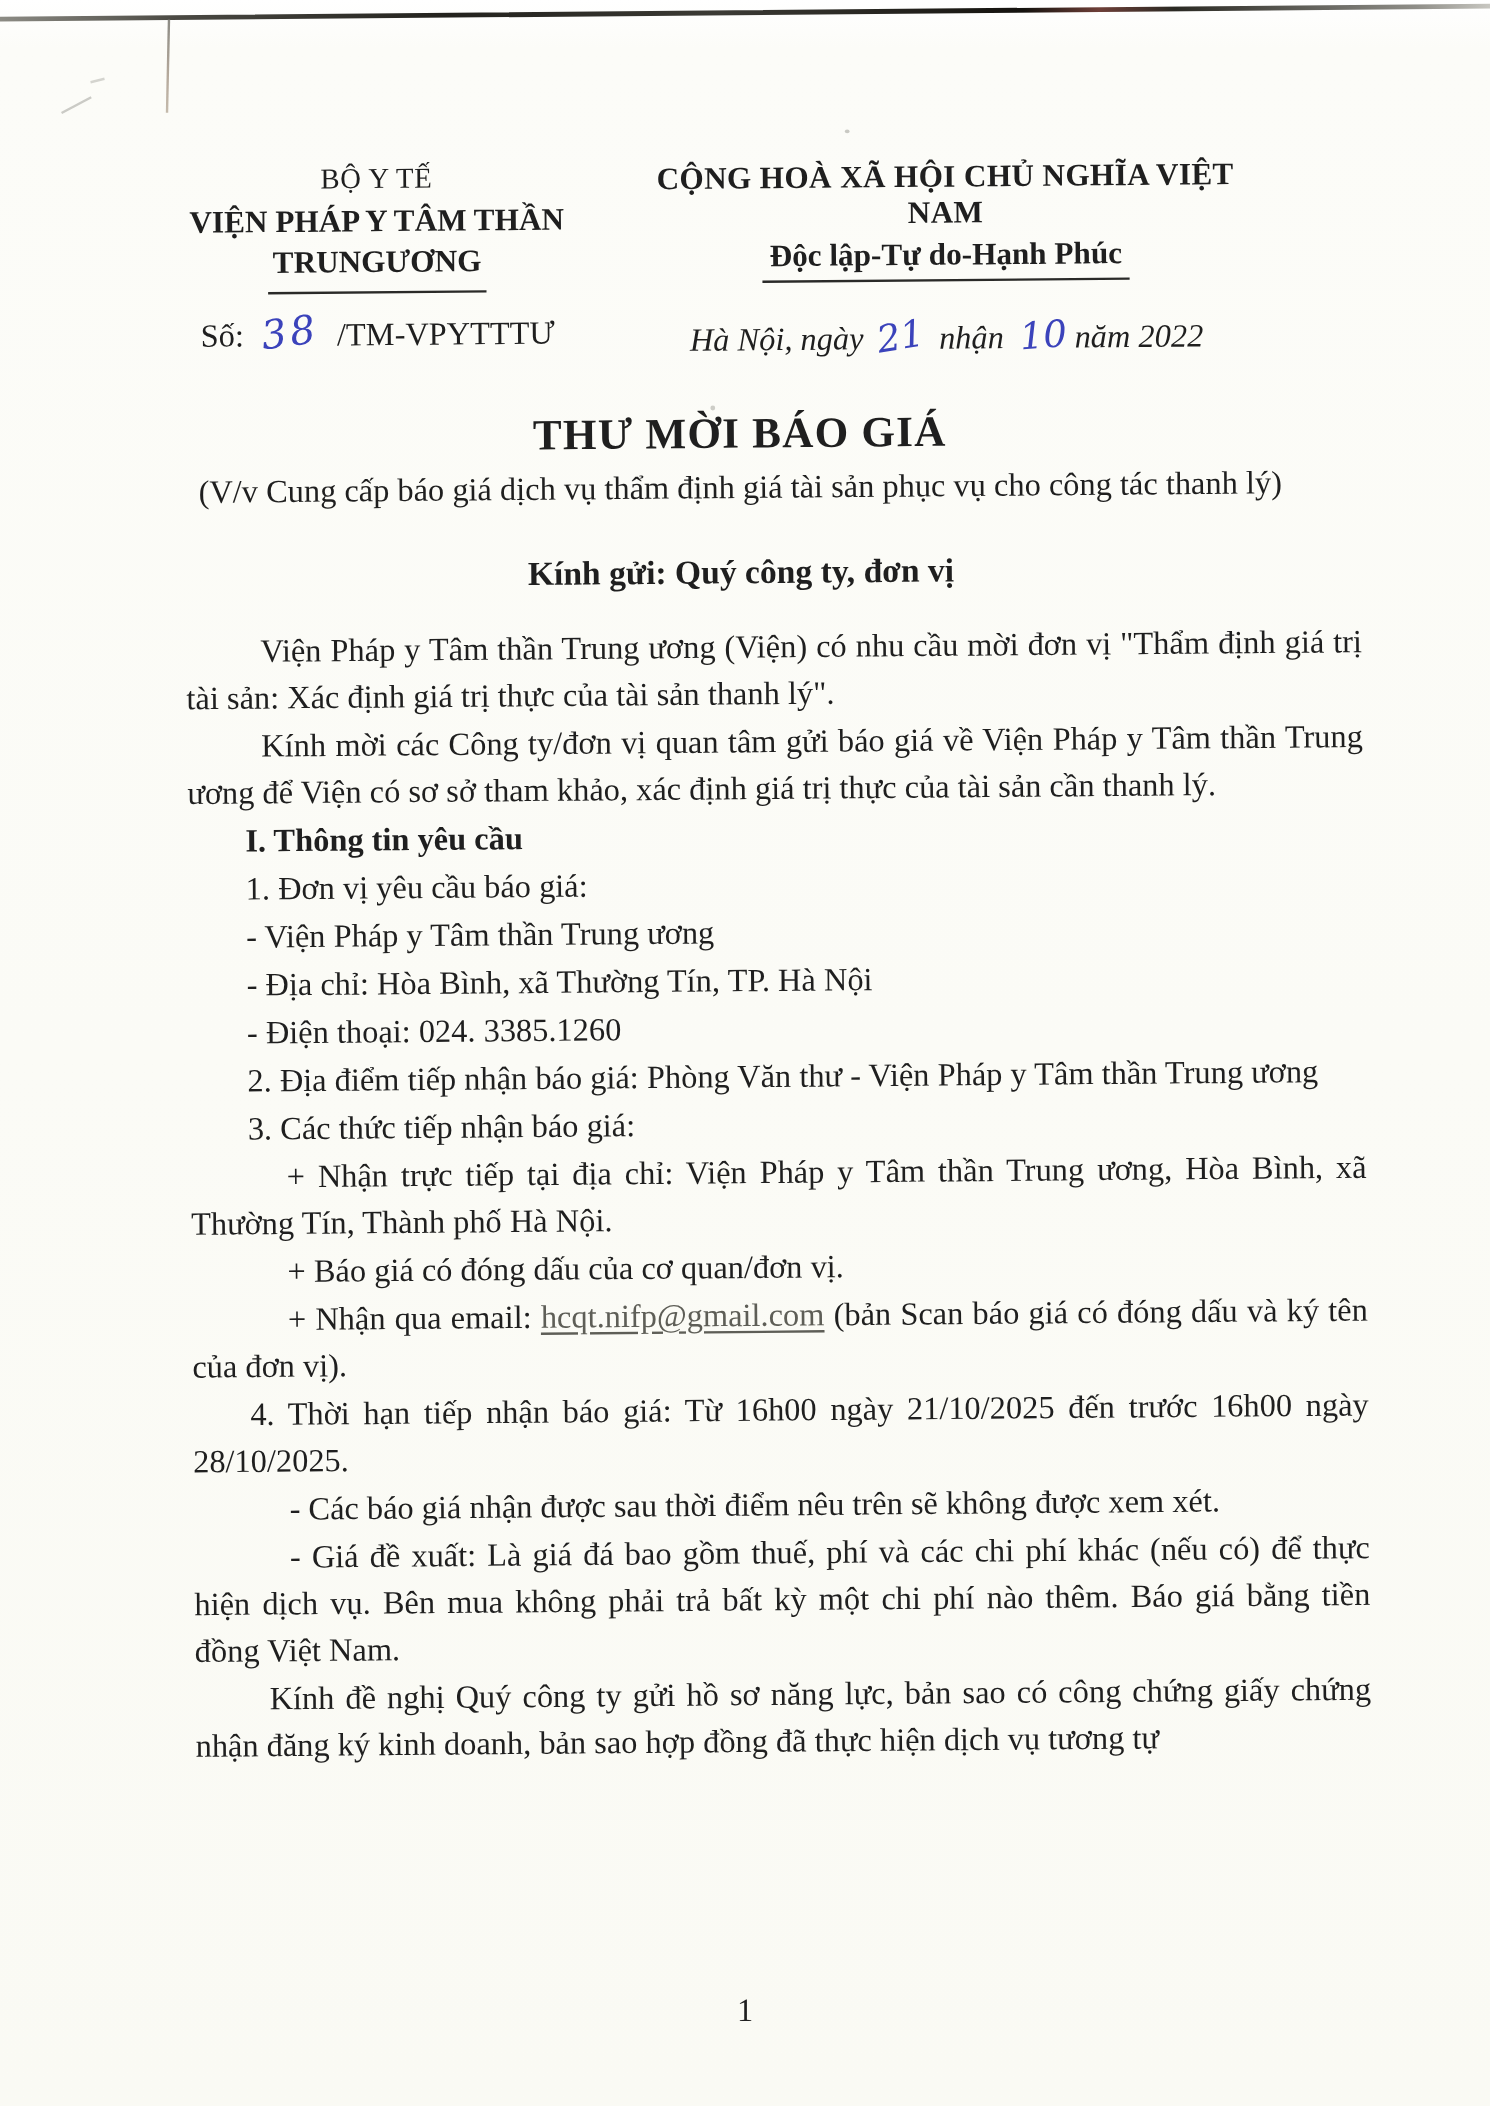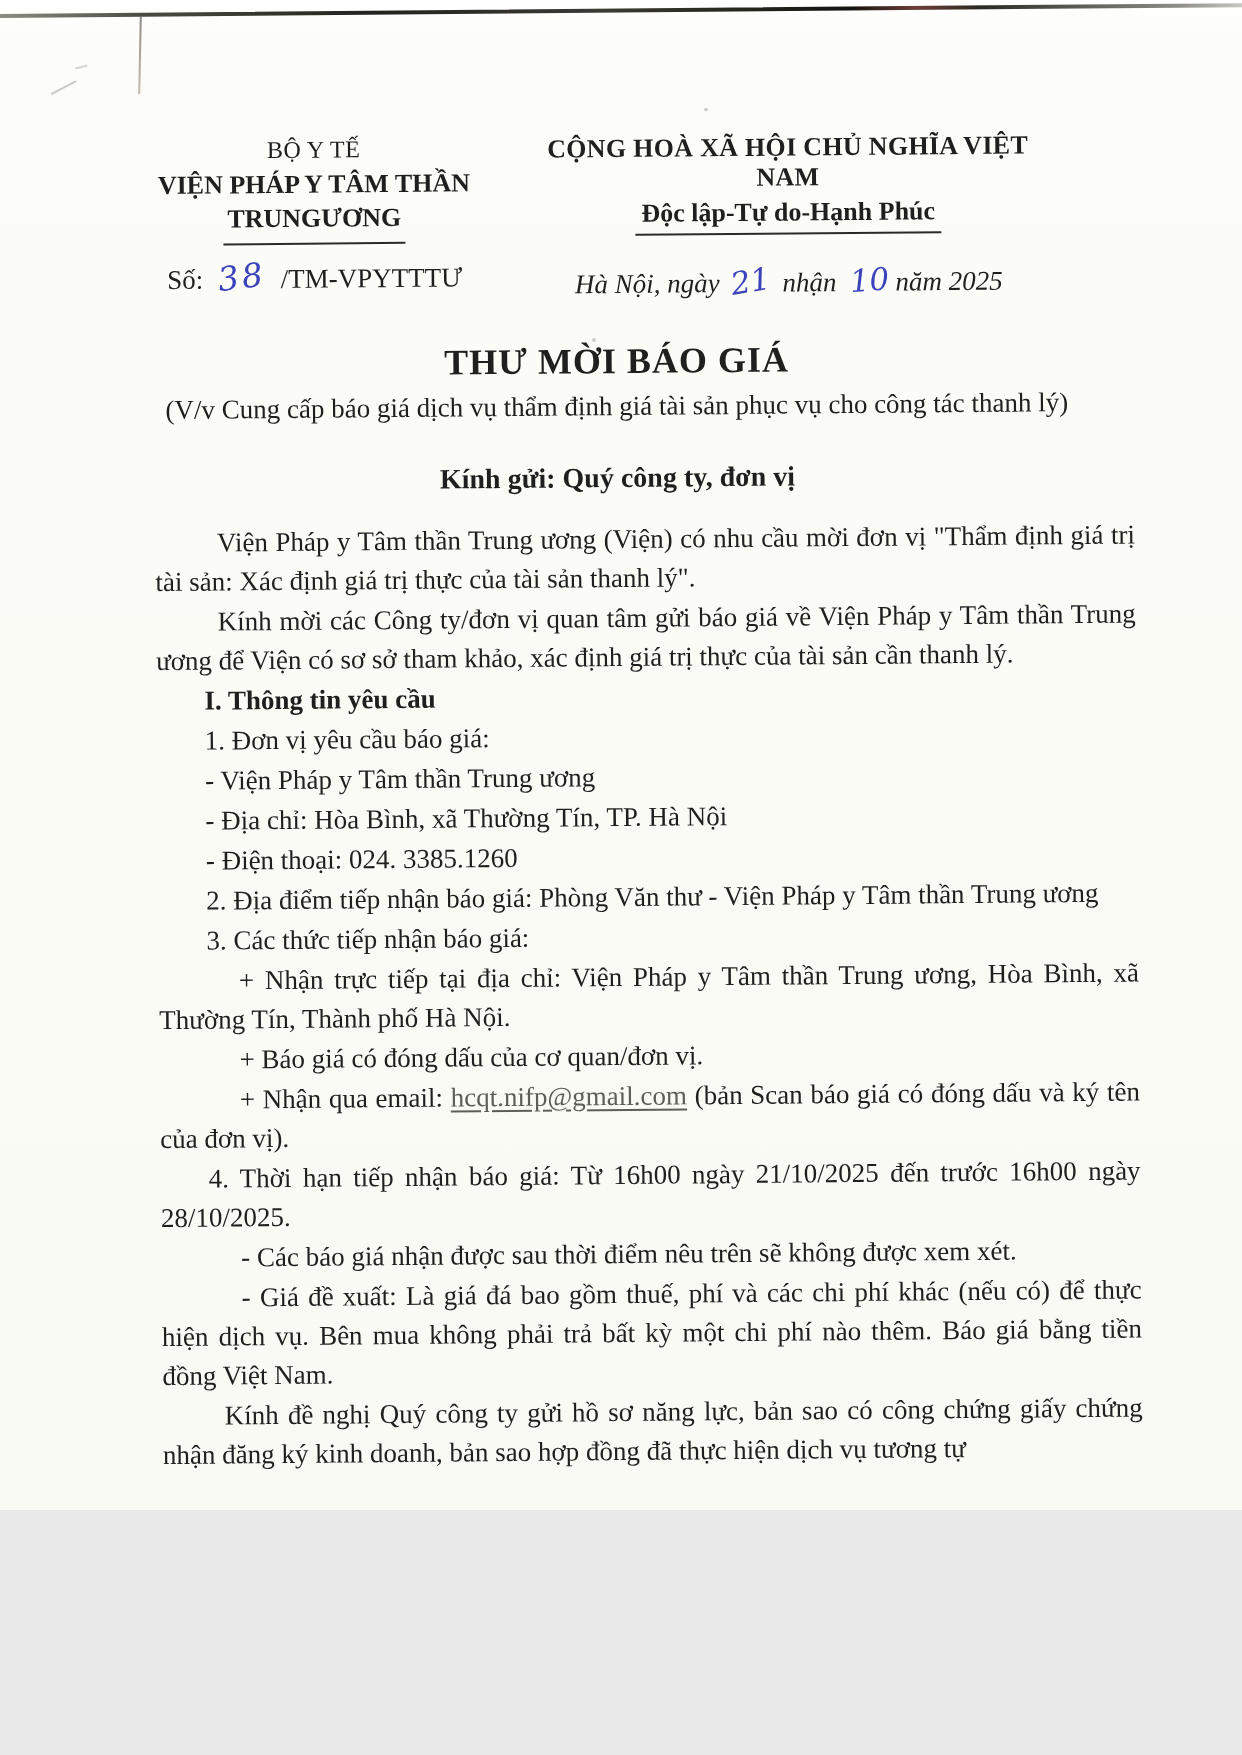--- a/index.html
+++ b/index.html
@@ -1,18 +1,18 @@
 <!DOCTYPE html>
 <html><head>
 <meta charset="utf-8">
 <style>
   html,body { margin:0; padding:0; background:#e8e8e8; }
   .page {
     position: relative;
-    width: 1242px; height: 1510px;
+    width: 1242px; height: 1755px;
     margin: 0 auto;
     background: linear-gradient(180deg, #ffffff 0px, #fcfcf8 40px, #fbfbf6 50%, #fafaf4 100%);
     color: #1f1f1f;
     font-family: "Liberation Serif", serif;
     overflow: hidden;
   }
   .tilt { position:absolute; left:0; top:0; width:100%; transform: rotate(-0.5deg); transform-origin: 620px 880px; }
 
   
   .scan-top-line {
@@ -94,21 +94,21 @@
       <div class="h-right">
         <div class="motto-1">CỘNG HOÀ XÃ HỘI CHỦ NGHĨA VIỆT NAM</div>
         <div class="motto-2-wrap">
           <span class="motto-2">Độc lập-Tự do-Hạnh Phúc</span>
         </div>
         <div class="date-line">
           <span>Hà Nội, ngày</span>
           <span class="hand hand-day">21</span>
           <span>nhận</span>
           <span class="hand hand-month">10</span>
-          <span>năm 2025</span>
+          <span>năm 2022</span>
         </div>
       </div>
     </div>
 
     <div class="title">THƯ MỜI BÁO GIÁ</div>
     <div class="subtitle">(V/v Cung cấp báo giá dịch vụ thẩm định giá tài sản phục vụ cho công tác thanh lý)</div>
     <div class="salutation">Kính gửi: Quý công ty, đơn vị</div>
 
     <div class="body">
       <p class="p ti-para">Viện Pháp y Tâm thần Trung ương (Viện) có nhu cầu mời đơn vị "Thẩm định giá trị tài sản: Xác định giá trị thực của tài sản thanh lý".</p>

